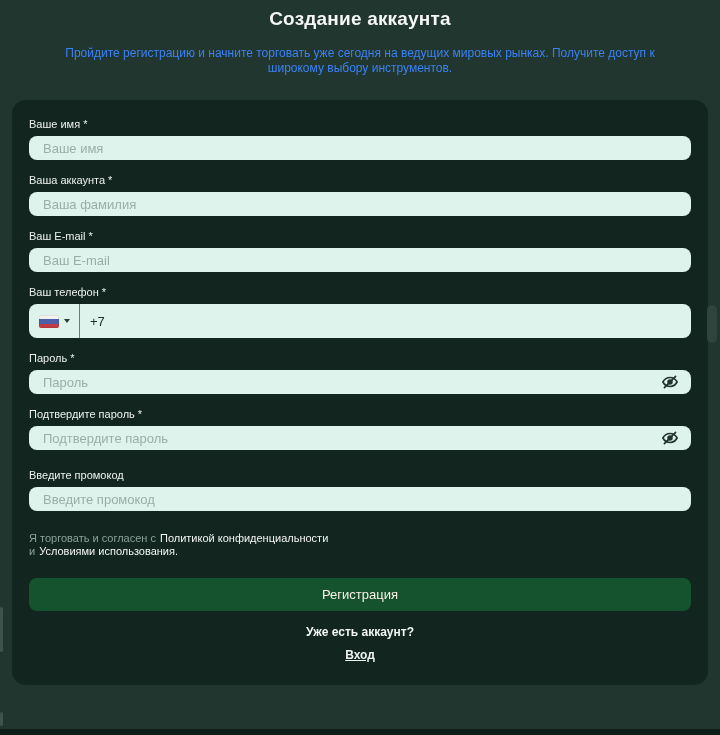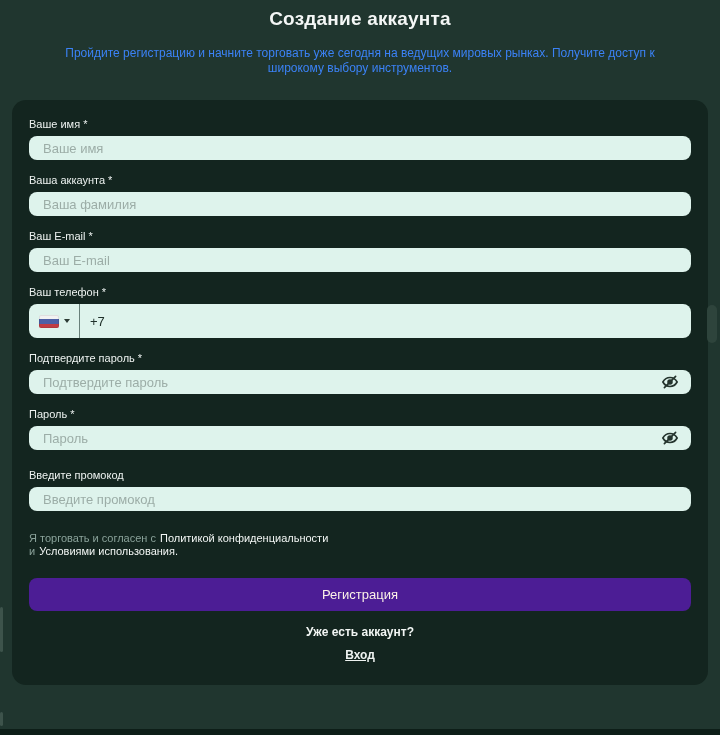--- a/index.html
+++ b/index.html
@@ -79,21 +79,21 @@
     margin:21px 0 20px; font-size:11px; line-height:13px;
   }
   .consent .muted { color:#8aa29a; }
   .consent .strong {
     color:#f2f6f4; font-weight:400; text-decoration:none;
     margin-left:4px; cursor:pointer;text-align:right;
   }
   
   .submit-btn {
     display:block; width:100%; height:33px;
-    background:#4c1d95; border:none; border-radius:8px;
+    background:#14532d; border:none; border-radius:8px;
     color:#fcf2e8; font-size:13px; font-weight:500;
     font-family:"Liberation Sans", sans-serif; cursor:pointer;
   }
   
   .footer { text-align:center; margin-top:14px; }
   .footer-q { font-size:12px; font-weight:700; color:#f2f6f4; }
   .login-link {
     display:inline-block; margin-top:9px;
     font-size:12px; font-weight:700; color:#eef3f1;
     text-decoration:underline; cursor:pointer;
@@ -145,55 +145,55 @@
 
     <div class="field">
       <label class="field-label">Ваш телефон *</label>
       <div class="phone-input">
         <div class="country-select">
           <span class="flag-ru"></span>
           <span class="caret"></span>
         </div>
         <div class="phone-divider"></div>
         <input class="phone-value" type="text" value="+7" style="">
+      </div>
+    </div>
+
+    <div class="field">
+      <label class="field-label">Пароль *</label>
+      <div class="input-wrap">
+        <input class="text-input with-icon" type="password" placeholder="Пароль" style="">
+        <button class="eye-btn">
+          <span style="display:flex;">
+            <svg viewBox="0 0 24 24" fill="none" stroke="currentColor" stroke-width="2.2" stroke-linecap="round" width="18" height="18">
+              <path d="M2.5 12s3.4-6 9.5-6 9.5 6 9.5 6-3.4 6-9.5 6-9.5-6-9.5-6z"></path>
+              <circle cx="12" cy="12" r="2.6" fill="currentColor"></circle>
+              <line x1="4.5" y1="19.5" x2="19.5" y2="4.5"></line>
+            </svg>
+          </span>
+        </button>
       </div>
     </div>
 
     <div class="field">
       <label class="field-label">Подтвердите пароль *</label>
       <div class="input-wrap">
         <input class="text-input with-icon" type="password" placeholder="Подтвердите пароль" style="">
         <button class="eye-btn">
           <span style="display:flex;">
             <svg viewBox="0 0 24 24" fill="none" stroke="currentColor" stroke-width="2.2" stroke-linecap="round" width="18" height="18">
               <path d="M2.5 12s3.4-6 9.5-6 9.5 6 9.5 6-3.4 6-9.5 6-9.5-6-9.5-6z"></path>
               <circle cx="12" cy="12" r="2.6" fill="currentColor"></circle>
               <line x1="4.5" y1="19.5" x2="19.5" y2="4.5"></line>
             </svg>
           </span>
         </button>
       </div>
     </div>
 
-    <div class="field">
-      <label class="field-label">Пароль *</label>
-      <div class="input-wrap">
-        <input class="text-input with-icon" type="password" placeholder="Пароль" style="">
-        <button class="eye-btn">
-          <span style="display:flex;">
-            <svg viewBox="0 0 24 24" fill="none" stroke="currentColor" stroke-width="2.2" stroke-linecap="round" width="18" height="18">
-              <path d="M2.5 12s3.4-6 9.5-6 9.5 6 9.5 6-3.4 6-9.5 6-9.5-6-9.5-6z"></path>
-              <circle cx="12" cy="12" r="2.6" fill="currentColor"></circle>
-              <line x1="4.5" y1="19.5" x2="19.5" y2="4.5"></line>
-            </svg>
-          </span>
-        </button>
-      </div>
-    </div>
-
     <div class="field" style="margin-top:18px; margin-bottom:0;">
       <label class="field-label">Введите промокод</label>
       <input class="text-input" type="text" placeholder="Введите промокод" style="">
     </div>
 
     <div class="consent">
       <span class="muted">Я торговать и согласен с</span><a class="strong">Политикой конфиденциальности</a><br>
       <span class="muted">и</span><a class="strong">Условиями использования.</a>
     </div>
 

